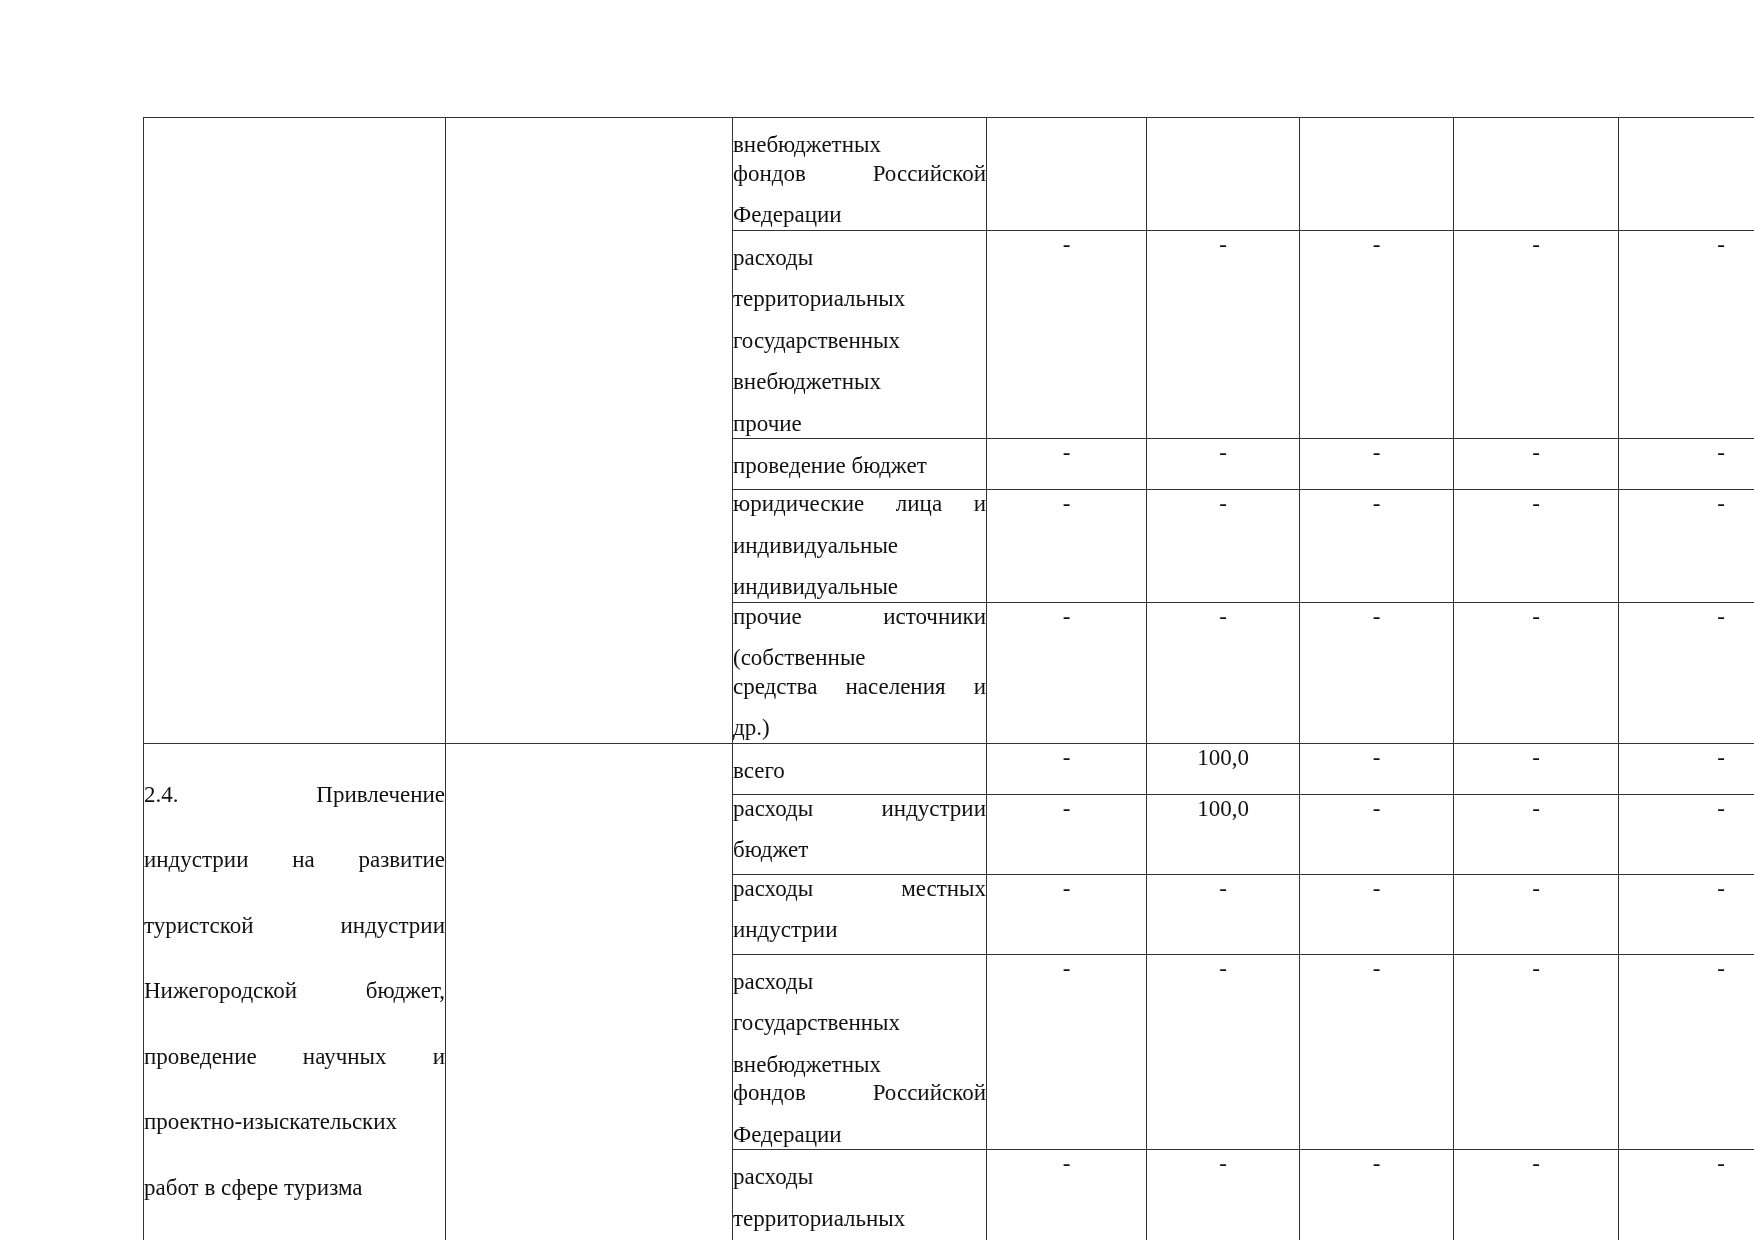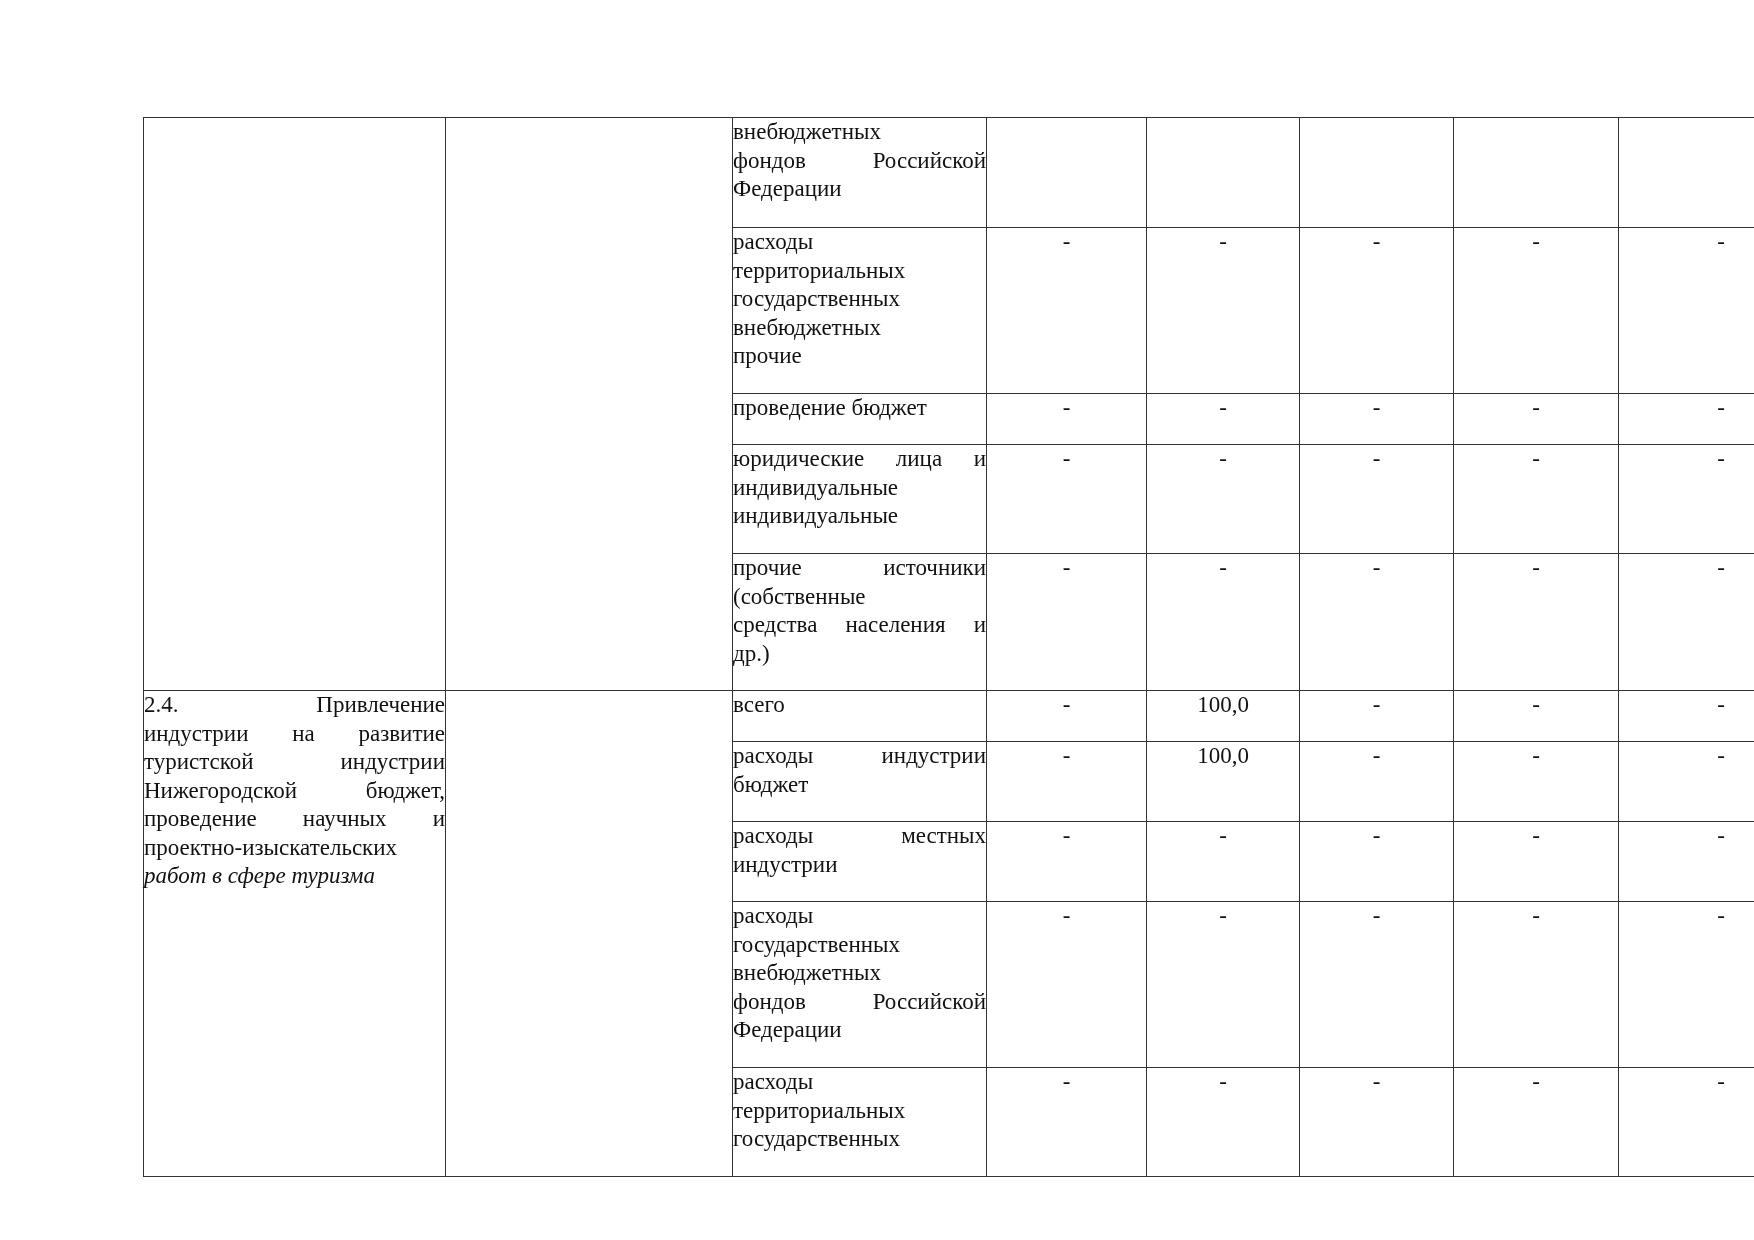--- a/index.html
+++ b/index.html
@@ -13,24 +13,24 @@
   }
   table.fin td {
     border: 1.5px solid #333;
     vertical-align: top;
     padding: 0;
     font-size: 23px;
     line-height: 28.5px;
   }
   .num { text-align: center; padding-top: 10px; }
   .desc { padding: 10px 6px 0 6px; text-align: justify; }
-  .desc span.line { display: block; text-align: justify; text-align-last: justify; }
-  .desc span.line.last { text-align-last: left; font-style: italic; }
+  .desc span.line { display: block; text-align: justify; text-align-last: justify; margin-top: 37px; }
+  .desc span.line.last { text-align-last: left; }
   .src span.line { display: block; text-align: justify; text-align-last: justify; }
-  .src span.line.last { text-align-last: left; }
+  .src span.line.last { text-align-last: left; margin-top: 13px; }
   .src { padding: 10px 6px 0 6px; }
 </style>
 </head>
 <body>
 
 <div class="page">
   <table class="fin">
     <colgroup>
       <col style="width:302px">
       <col style="width:287px">

